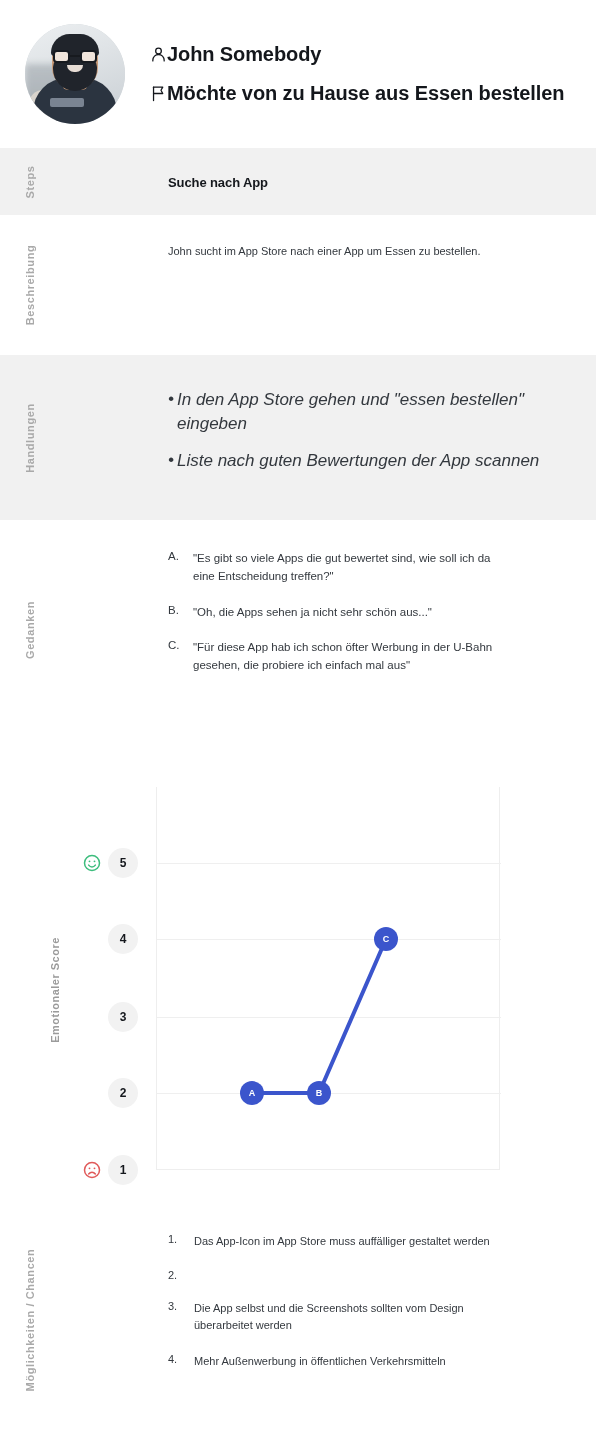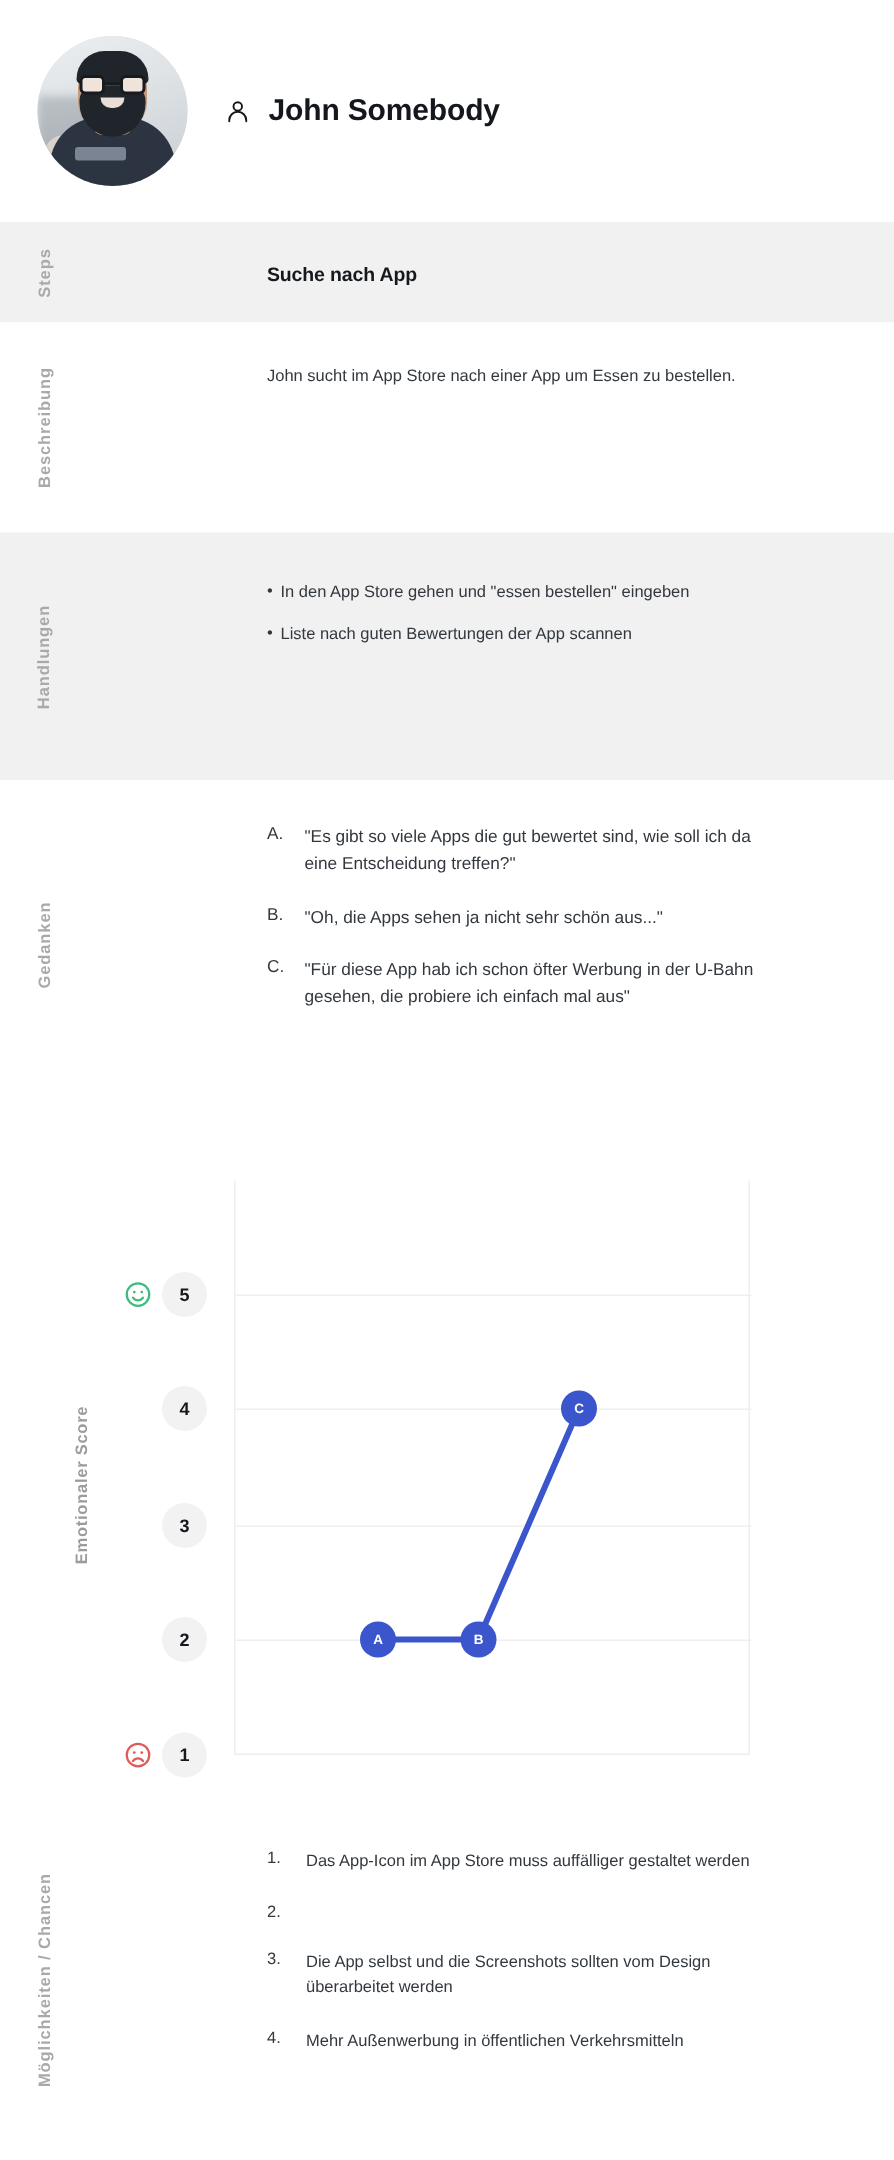--- a/index.html
+++ b/index.html
@@ -132,21 +132,21 @@
 
   .header-text {
     margin-left: 25px;
     display: flex;
     flex-direction: column;
     gap: 16px;
   }
   .header-line {
     display: flex;
     align-items: center;
-    gap: 12px;
+    gap: 0;
   }
   .header-line .ico { flex: none; display: block; }
   .header-line .txt {
     font-size: 20px;
     font-weight: bold;
     color: #14171c;
     letter-spacing: -0.1px;
     white-space: nowrap;
   }
 
@@ -171,46 +171,47 @@
     transform: rotate(-90deg);
     white-space: nowrap;
     font-size: 11px;
     font-weight: bold;
     letter-spacing: 0.6px;
     color: #a9a9a9;
   }
 
   .rowcontent {
     position: absolute;
-    left: 178px;
+    left: 168px;
     right: 20px;
   }
 
   .step-title {
     font-size: 13px;
     font-weight: bold;
     color: #15181d;
     letter-spacing: -0.1px;
   }
 
   .desc-text {
     font-size: 11px;
     line-height: 1.55;
     color: #33383e;
     max-width: 320px;
   }
 
   ul.bullets { list-style: none; }
   ul.bullets li {
-    font-size: 11px;
+    font-size: 17px;
     line-height: 1.4;
     color: #33383e;
     margin-bottom: 13px;
     padding-left: 9px;
     position: relative;
+    font-style: italic;
   }
   ul.bullets li:before {
     content: "•";
     position: absolute;
     left: 0; top: -1px;
     color: #33383e;
   }
 
   ol.thoughts { list-style: none; }
   ol.thoughts li {
@@ -353,20 +354,27 @@
     </div>
 
     <div class="header-text">
       <div class="header-line">
         <svg class="ico" width="17" height="17" viewBox="0 0 24 24" fill="none" stroke="#14171c" stroke-width="1.8" stroke-linecap="round" stroke-linejoin="round">
           <circle cx="12" cy="7" r="4"></circle>
           <path d="M4 21v-1a8 8 0 0 1 16 0v1"></path>
         </svg>
         <span class="txt">John Somebody</span>
       </div>
+      <div class="header-line">
+        <svg class="ico" width="17" height="17" viewBox="0 0 24 24" fill="none" stroke="#14171c" stroke-width="1.8" stroke-linecap="round" stroke-linejoin="round">
+          <path d="M5 22V3"></path>
+          <path d="M5 3h13l-2.5 4.5L18 12H5"></path>
+        </svg>
+        <span class="txt">Möchte von zu Hause aus Essen bestellen</span>
+      </div>
     </div>
   </div>
 
   <div class="band grey" style="top:148px;height:67px;">
     <div class="rowlabel" style="top:0;height:67px;">
       <span>Steps</span>
     </div>
     <div class="rowcontent" style="top:27px;">
       <div class="step-title">Suche nach App</div>
     </div>

